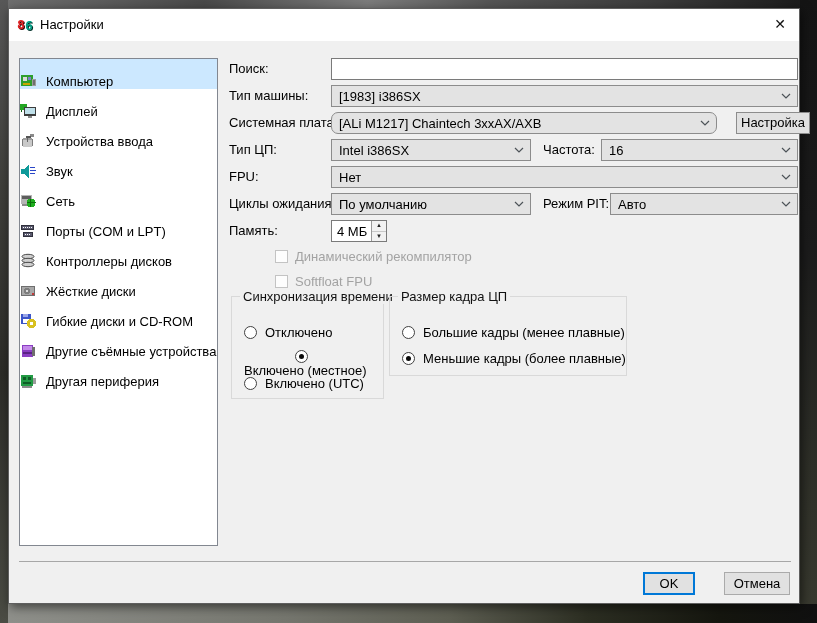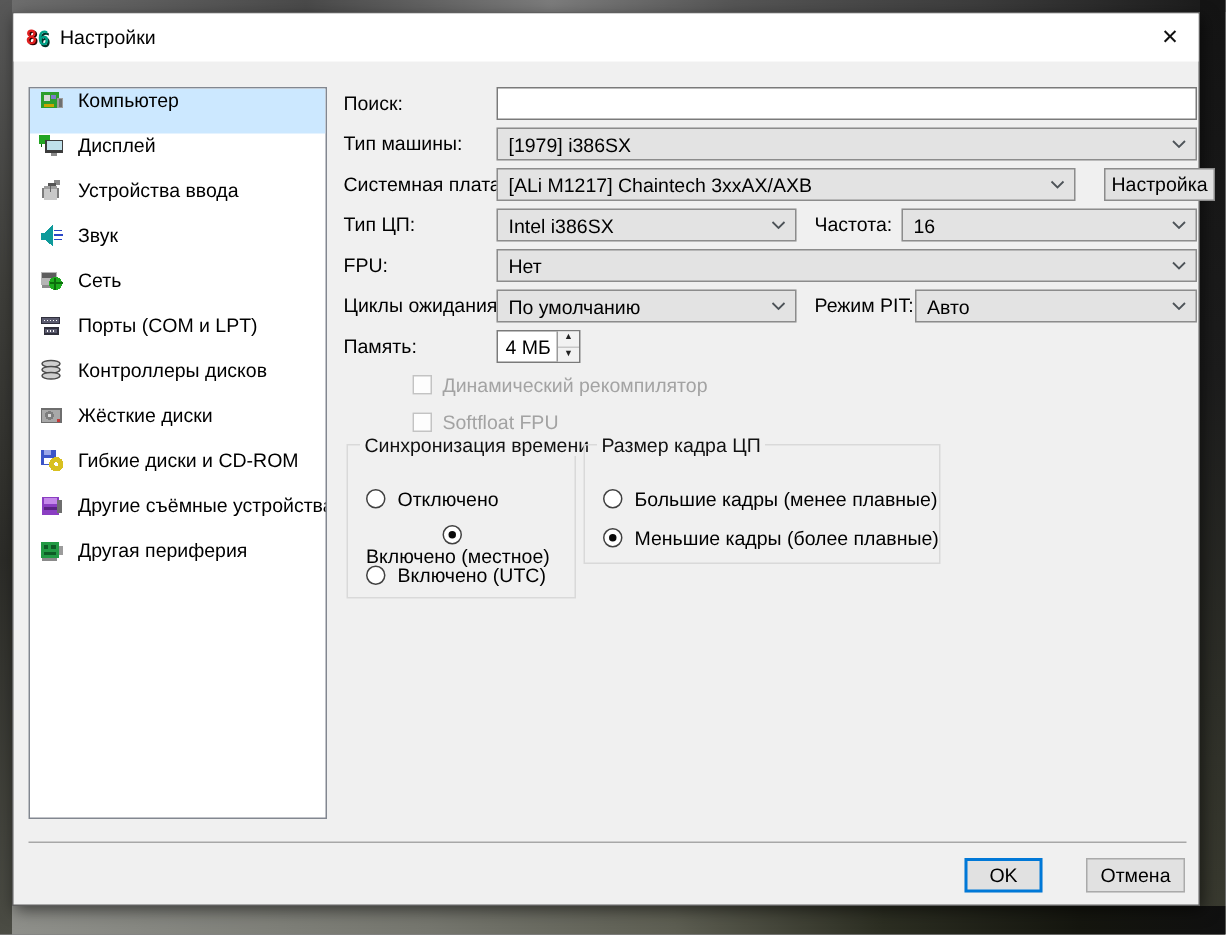--- a/index.html
+++ b/index.html
@@ -23,21 +23,21 @@
 
   .titlebar { position:absolute; left:0; top:0; width:100%; height:32px; background:#ffffff; }
   .titlebar .logo { position:absolute; left:8px; top:8px; width:18px; height:16px; }
   .titlebar .title { position:absolute; left:31px; top:8px; font-size:13px; color:#000; }
   .close-btn { position:absolute; right:2px; top:0; width:34px; height:30px; text-align:center;
     line-height:30px; font-size:14px; color:#111; cursor:pointer; }
 
   
   .sidebar { position:absolute; left:10px; top:49px; width:199px; height:488px;
     background:#ffffff; border:1px solid #828790; overflow:hidden; }
-  .sb-item { position:relative; height:30px; display:flex; align-items:flex-start; padding-left:6px; cursor:default; }
+  .sb-item { position:relative; height:30px; display:flex; align-items:flex-end; cursor:default; }
   .sb-item.selected { background:#cce8ff; }
   .sb-item .icon { width:18px; height:16px; margin-right:8px; flex:0 0 auto; }
   .sb-label { font-size:13px; color:#000; white-space:nowrap; }
 
   
   .flabel { position:absolute; font-size:13px; color:#000; height:22px; line-height:22px; white-space:nowrap; }
   .combo { position:absolute; height:22px; background:#e3e3e3; border:1px solid #8c8c8c;
     font-size:13px; color:#000; display:flex; align-items:center; padding:0 22px 0 7px; cursor:default; }
   .combo .chev { position:absolute; right:6px; top:7px; line-height:0; }
   .search { position:absolute; left:322px; top:49px; width:467px; height:22px;
@@ -261,29 +261,29 @@
     <div class="flabel" style="left:220px; top:130px;">Тип ЦП:</div>
     <div class="flabel" style="left:534px; top:130px;">Частота:</div>
     <div class="flabel" style="left:220px; top:157px;">FPU:</div>
     <div class="flabel" style="left:220px; top:184px;">Циклы ожидания:</div>
     <div class="flabel" style="left:534px; top:184px;">Режим PIT:</div>
     <div class="flabel" style="left:220px; top:211px;">Память:</div>
 
     <input class="search" type="text" value="" style="">
 
     <div class="combo" style="left:322px; top:76px; width:467px;">
-      <span>[1979] i386SX</span>
-      <span class="chev">
-        <svg width="10" height="6" viewBox="0 0 10 6">
-            <polyline points="1,1 5,5 9,1" stroke="#4d5358" stroke-width="1.2" fill="none"></polyline>
-          </svg>
-      </span>
-    </div>
-
-    <div class="combo" style="left:322px; top:103px; width:386px;">
+      <span>[1983] i386SX</span>
+      <span class="chev">
+        <svg width="10" height="6" viewBox="0 0 10 6">
+            <polyline points="1,1 5,5 9,1" stroke="#4d5358" stroke-width="1.2" fill="none"></polyline>
+          </svg>
+      </span>
+    </div>
+
+    <div class="combo" style="left:322px; top:103px; width:386px;border-radius:7px;">
       <span>[ALi M1217] Chaintech 3xxAX/AXB</span>
       <span class="chev">
         <svg width="10" height="6" viewBox="0 0 10 6">
             <polyline points="1,1 5,5 9,1" stroke="#4d5358" stroke-width="1.2" fill="none"></polyline>
           </svg>
       </span>
     </div>
     <div class="pushbtn" style="left:727px; top:103px; width:74px;">Настройка</div>
 
     <div class="combo" style="left:322px; top:130px; width:200px;">

